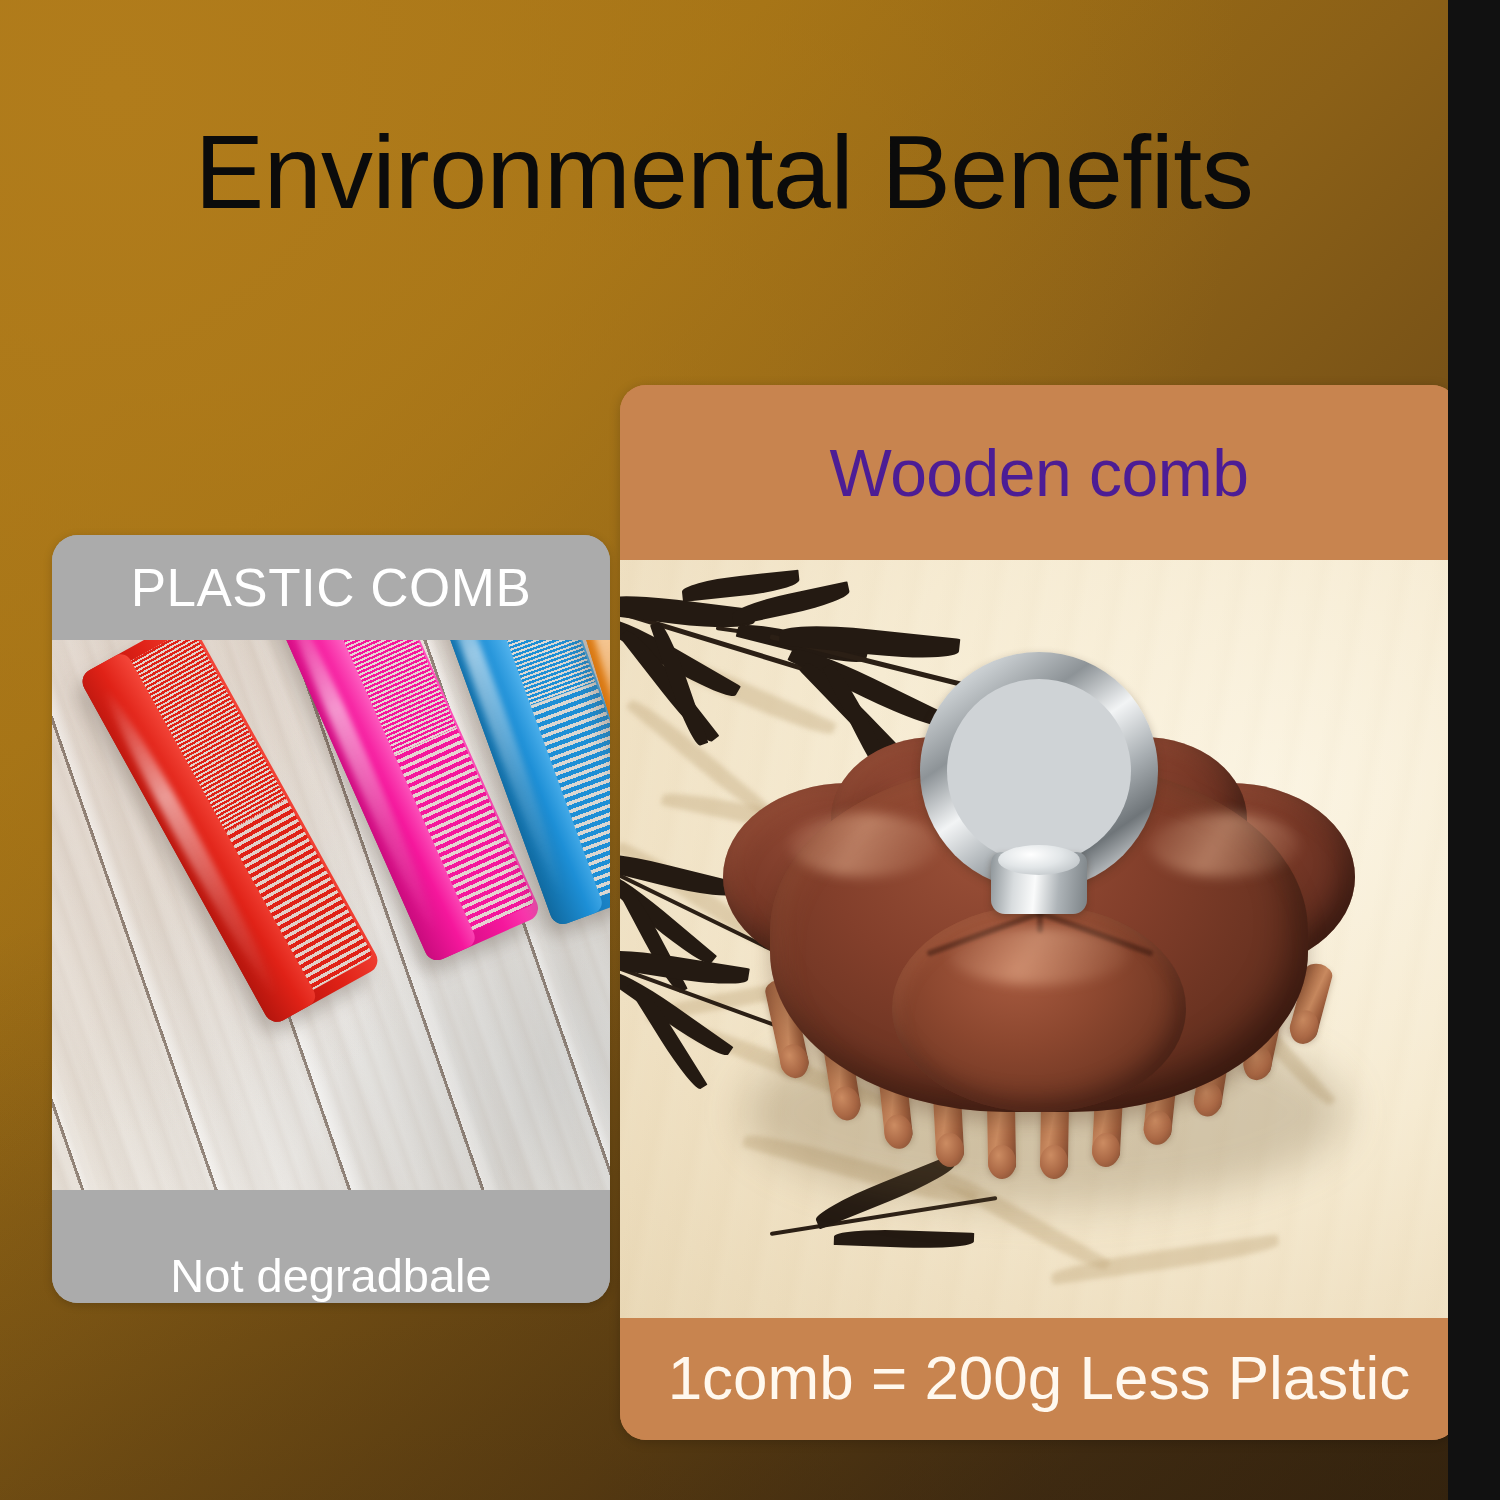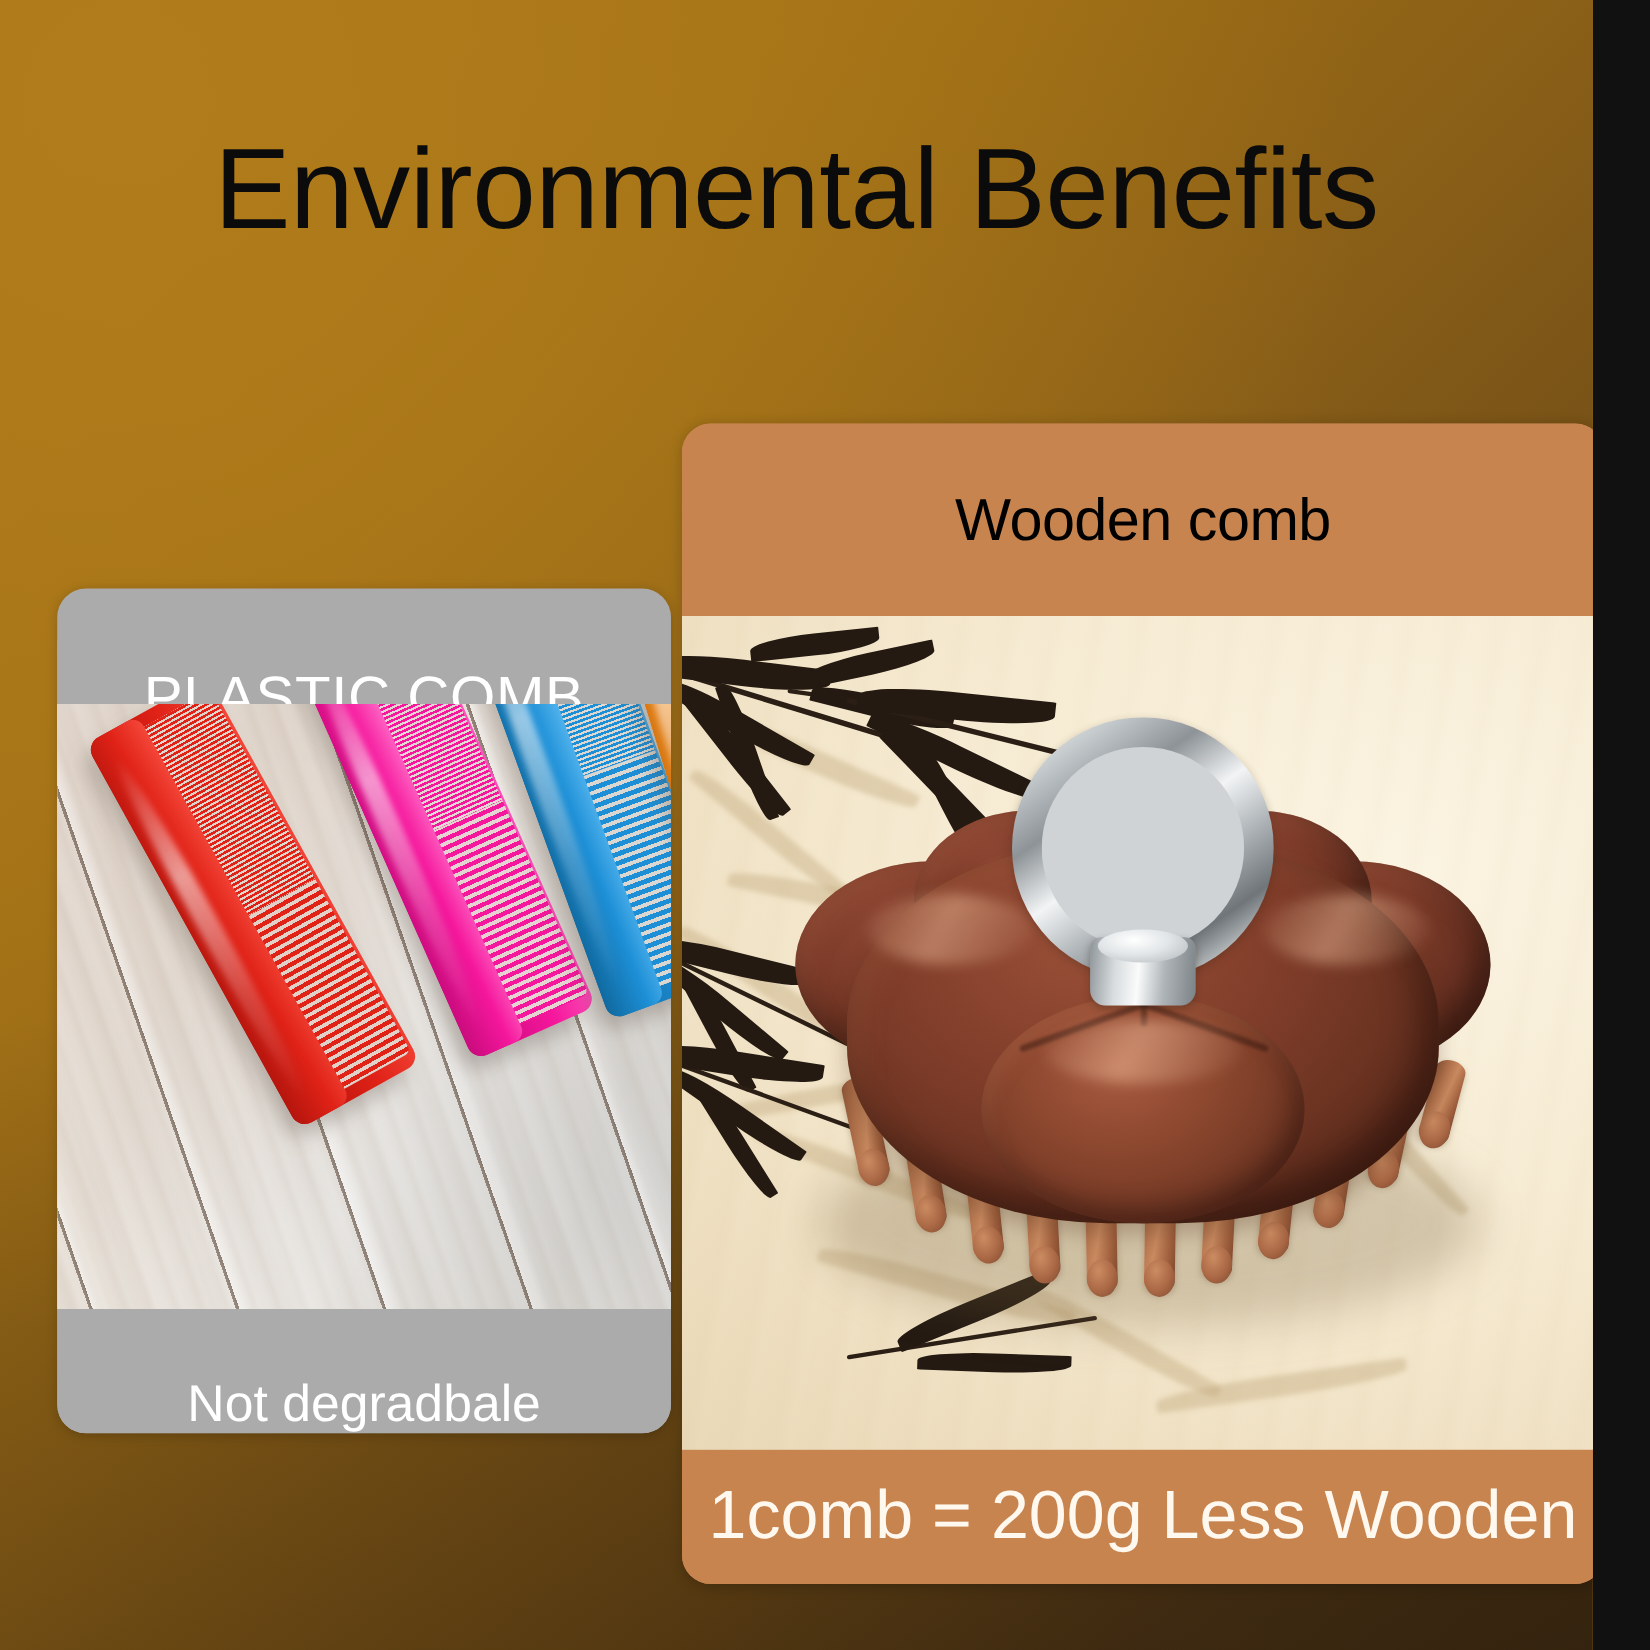--- a/index.html
+++ b/index.html
@@ -67,21 +67,20 @@
     box-shadow: 0 2px 10px rgba(0,0,0,0.18);
   }
   #plastic-header {
     position: absolute;
     left: 0; right: 0; top: 0;
     height: 105px;
     background: #ABABAB;
     display: flex;
     align-items: center;
     justify-content: center;
-    margin-top: 47px;
   }
   #plastic-header-label {
     color: #FFFFFF;
     font-size: 53px;
     font-weight: 400;
     letter-spacing: 0.5px;
     white-space: nowrap;
   }
   #plastic-photo {
     position: absolute;
@@ -121,22 +120,22 @@
   #wooden-header {
     position: absolute;
     left: 0; right: 0; top: 0;
     height: 175px;
     background: #C8844F;
     display: flex;
     align-items: center;
     justify-content: center;
   }
   #wooden-header-label {
-    color: #000000;
-    font-size: 54px;
+    color: #4c1d95;
+    font-size: 66px;
     font-weight: 400;
     white-space: nowrap;
     letter-spacing: -0.5px;
   }
   #wooden-photo {
     position: absolute;
     left: 0; right: 0;
     top: 175px;
     height: 758px;
     overflow: hidden;
@@ -585,17 +584,17 @@
             <div id="ring-hole"></div>
           </div>
           <div id="ring-mount">
             <div id="ring-mount-cap"></div>
           </div>
         </div>
       </div>
     </div>
 
     <div id="wooden-footer">
-      <div id="wooden-footer-label">1comb = 200g Less Wooden</div>
+      <div id="wooden-footer-label">1comb = 200g Less Plastic</div>
     </div>
   </div>
 
 </div>
 
 </body></html>

